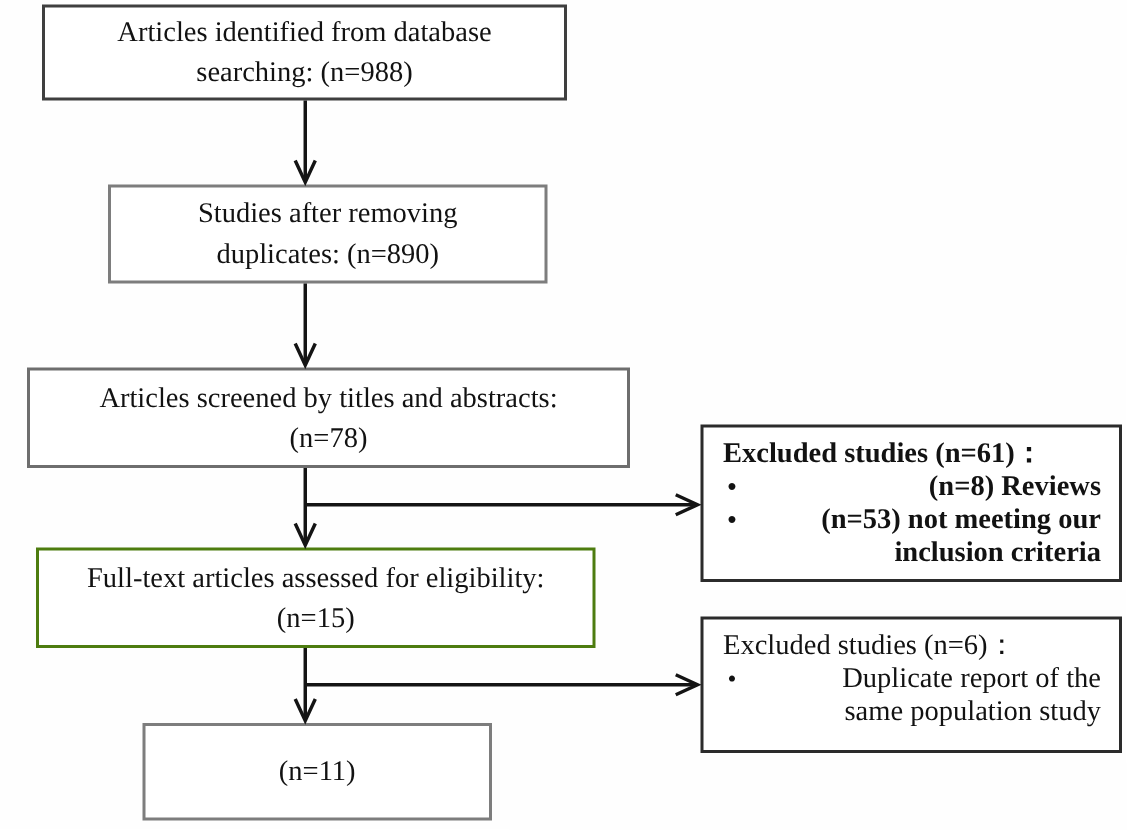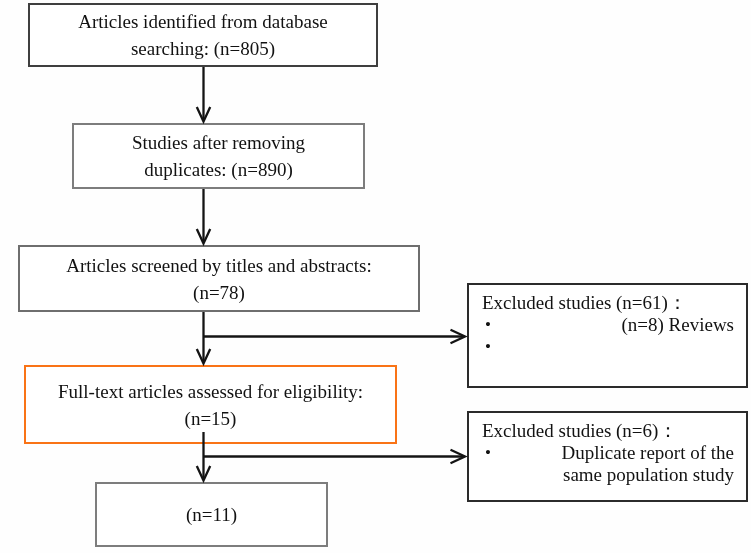--- a/index.html
+++ b/index.html
@@ -26,28 +26,28 @@
     display: flex;
     flex-direction: column;
     justify-content: center;
     align-items: center;
     text-align: center;
     line-height: 27px;
   }
   .b1 { left: 28px;  top: 3px;   width: 350px; height: 64px; border: 2px solid #3f3f3f; }
   .b2 { left: 59px;  top: 123px; width: 293px; height: 66px; border: 2px solid #7d7d7d; margin-left: 13px; }
   .b3 { left: 18px;   top: 245px; width: 402px; height: 67px; border: 2px solid #6e6e6e; font-family: Liberation Serif, serif; }
-  .b4 { left: 24px;  top: 365px; width: 373px; height: 79px; border: 2px solid #f97316; }
+  .b4 { left: 24px;  top: 365px; width: 373px; height: 67px; border: 2px solid #4d7c0f; }
   .b5 { left: 95px;  top: 482px; width: 233px; height: 65px; border: 2px solid #7d7d7d; }
   .excl-box {
     padding: 7px 12px 6px 13px;
     line-height: 22px;
     text-align: left;
   }
-  .r1 { left: 467px; top: 283px; width: 281px; height: 105px; border: 2px solid #2b2b2b; }
+  .r1 { left: 467px; top: 283px; width: 281px; height: 105px; border: 2px solid #2b2b2b; font-weight: bold; }
   .r2 { left: 467px; top: 411px; width: 281px; height: 91px;  border: 2px solid #2b2b2b; }
   .bullet-row {
     display: flex;
     align-items: flex-start;
   }
   .bullet-glyph {
     flex: 0 0 34px;
     padding-left: 3px;
     font-size: 17px;
   }
@@ -63,21 +63,21 @@
     pointer-events: none;
   }
 </style>
 </head>
 <body>
 
 <div class="canvas">
 
   <div class="box main-box b1">
     <div>Articles identified from database</div>
-    <div>searching: (n=805)</div>
+    <div>searching: (n=988)</div>
   </div>
 
   <div class="box main-box b2">
     <div>Studies after removing</div>
     <div>duplicates: (n=890)</div>
   </div>
 
   <div class="box main-box b3">
     <div>Articles screened by titles and abstracts:</div>
     <div>(n=78)</div>
@@ -93,20 +93,21 @@
   </div>
 
   <div class="box excl-box r1">
     <div>Excluded studies (n=61)：</div>
     <div class="bullet-row">
       <span class="bullet-glyph">•</span>
       <span class="bullet-text">(n=8) Reviews</span>
     </div>
     <div class="bullet-row">
       <span class="bullet-glyph">•</span>
+      <span class="bullet-text">(n=53) not meeting our inclusion criteria</span>
     </div>
   </div>
 
   <div class="box excl-box r2">
     <div>Excluded studies (n=6)：</div>
     <div class="bullet-row">
       <span class="bullet-glyph">•</span>
       <span class="bullet-text">Duplicate report of the same population study</span>
     </div>
   </div>

